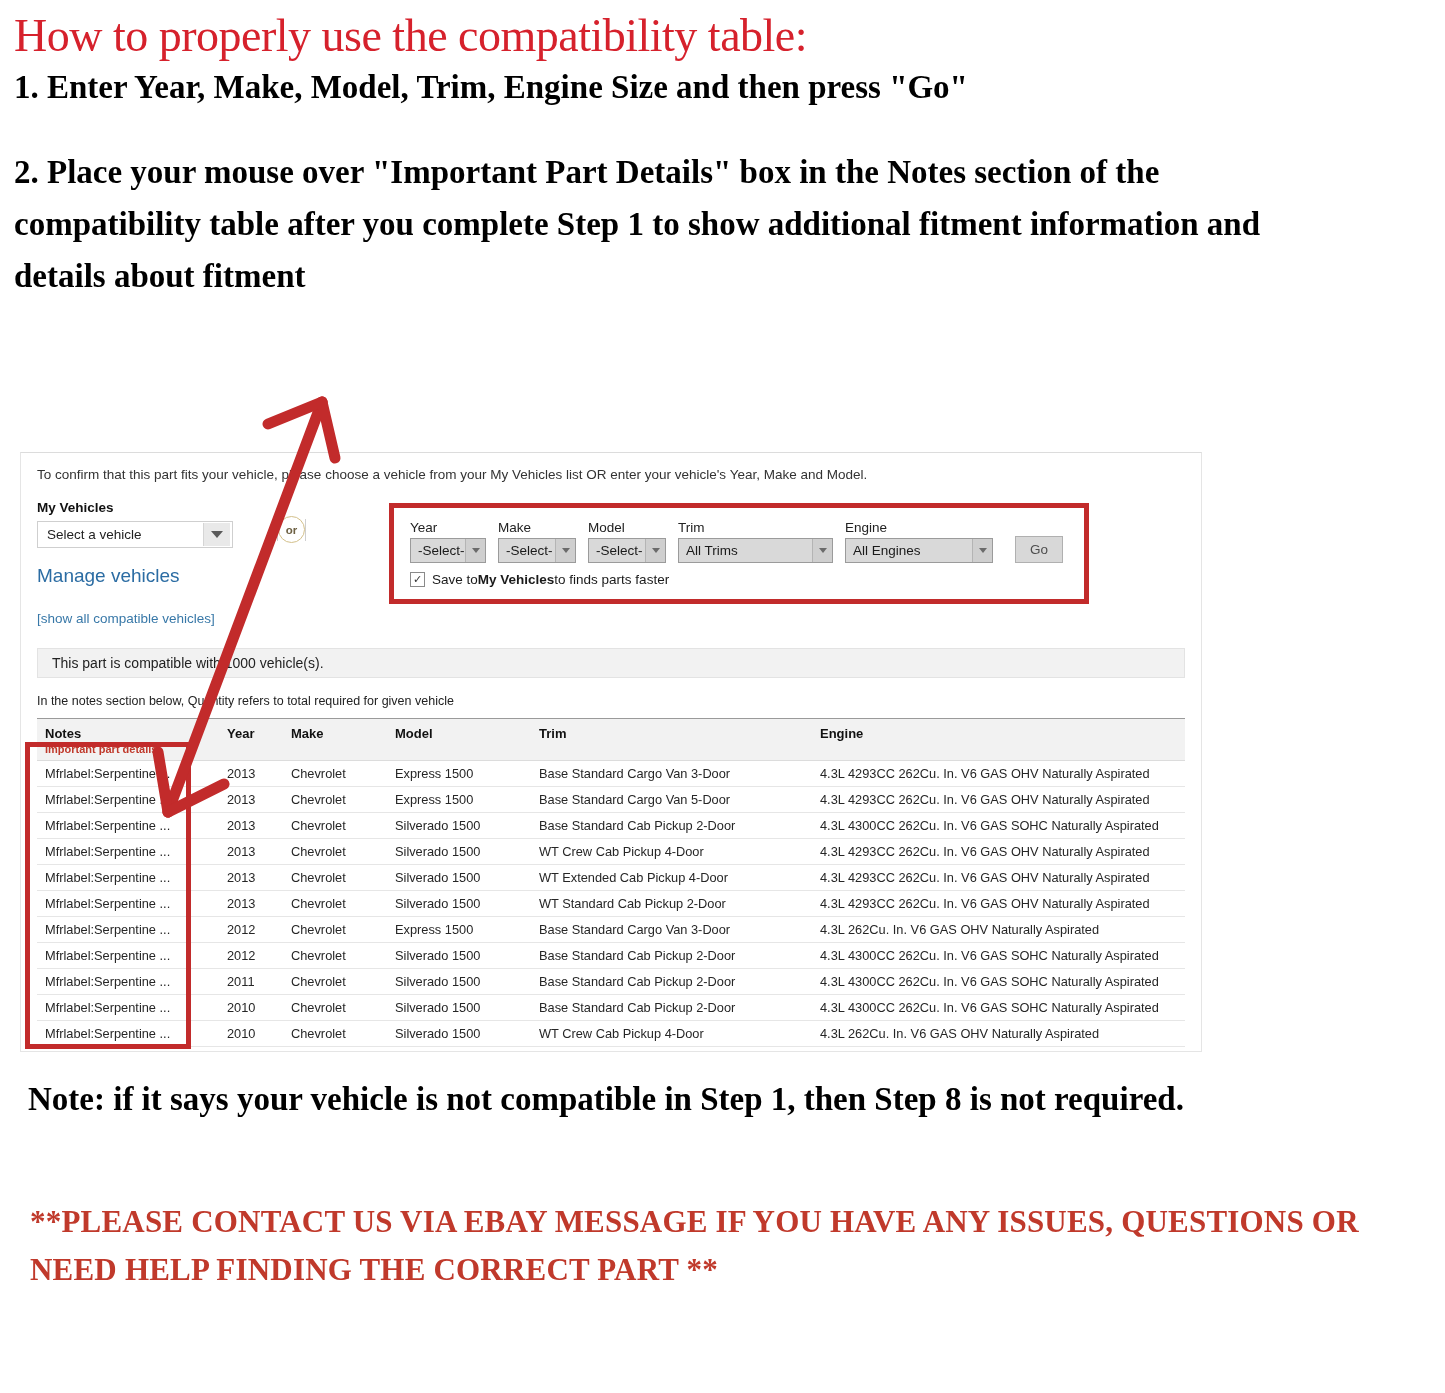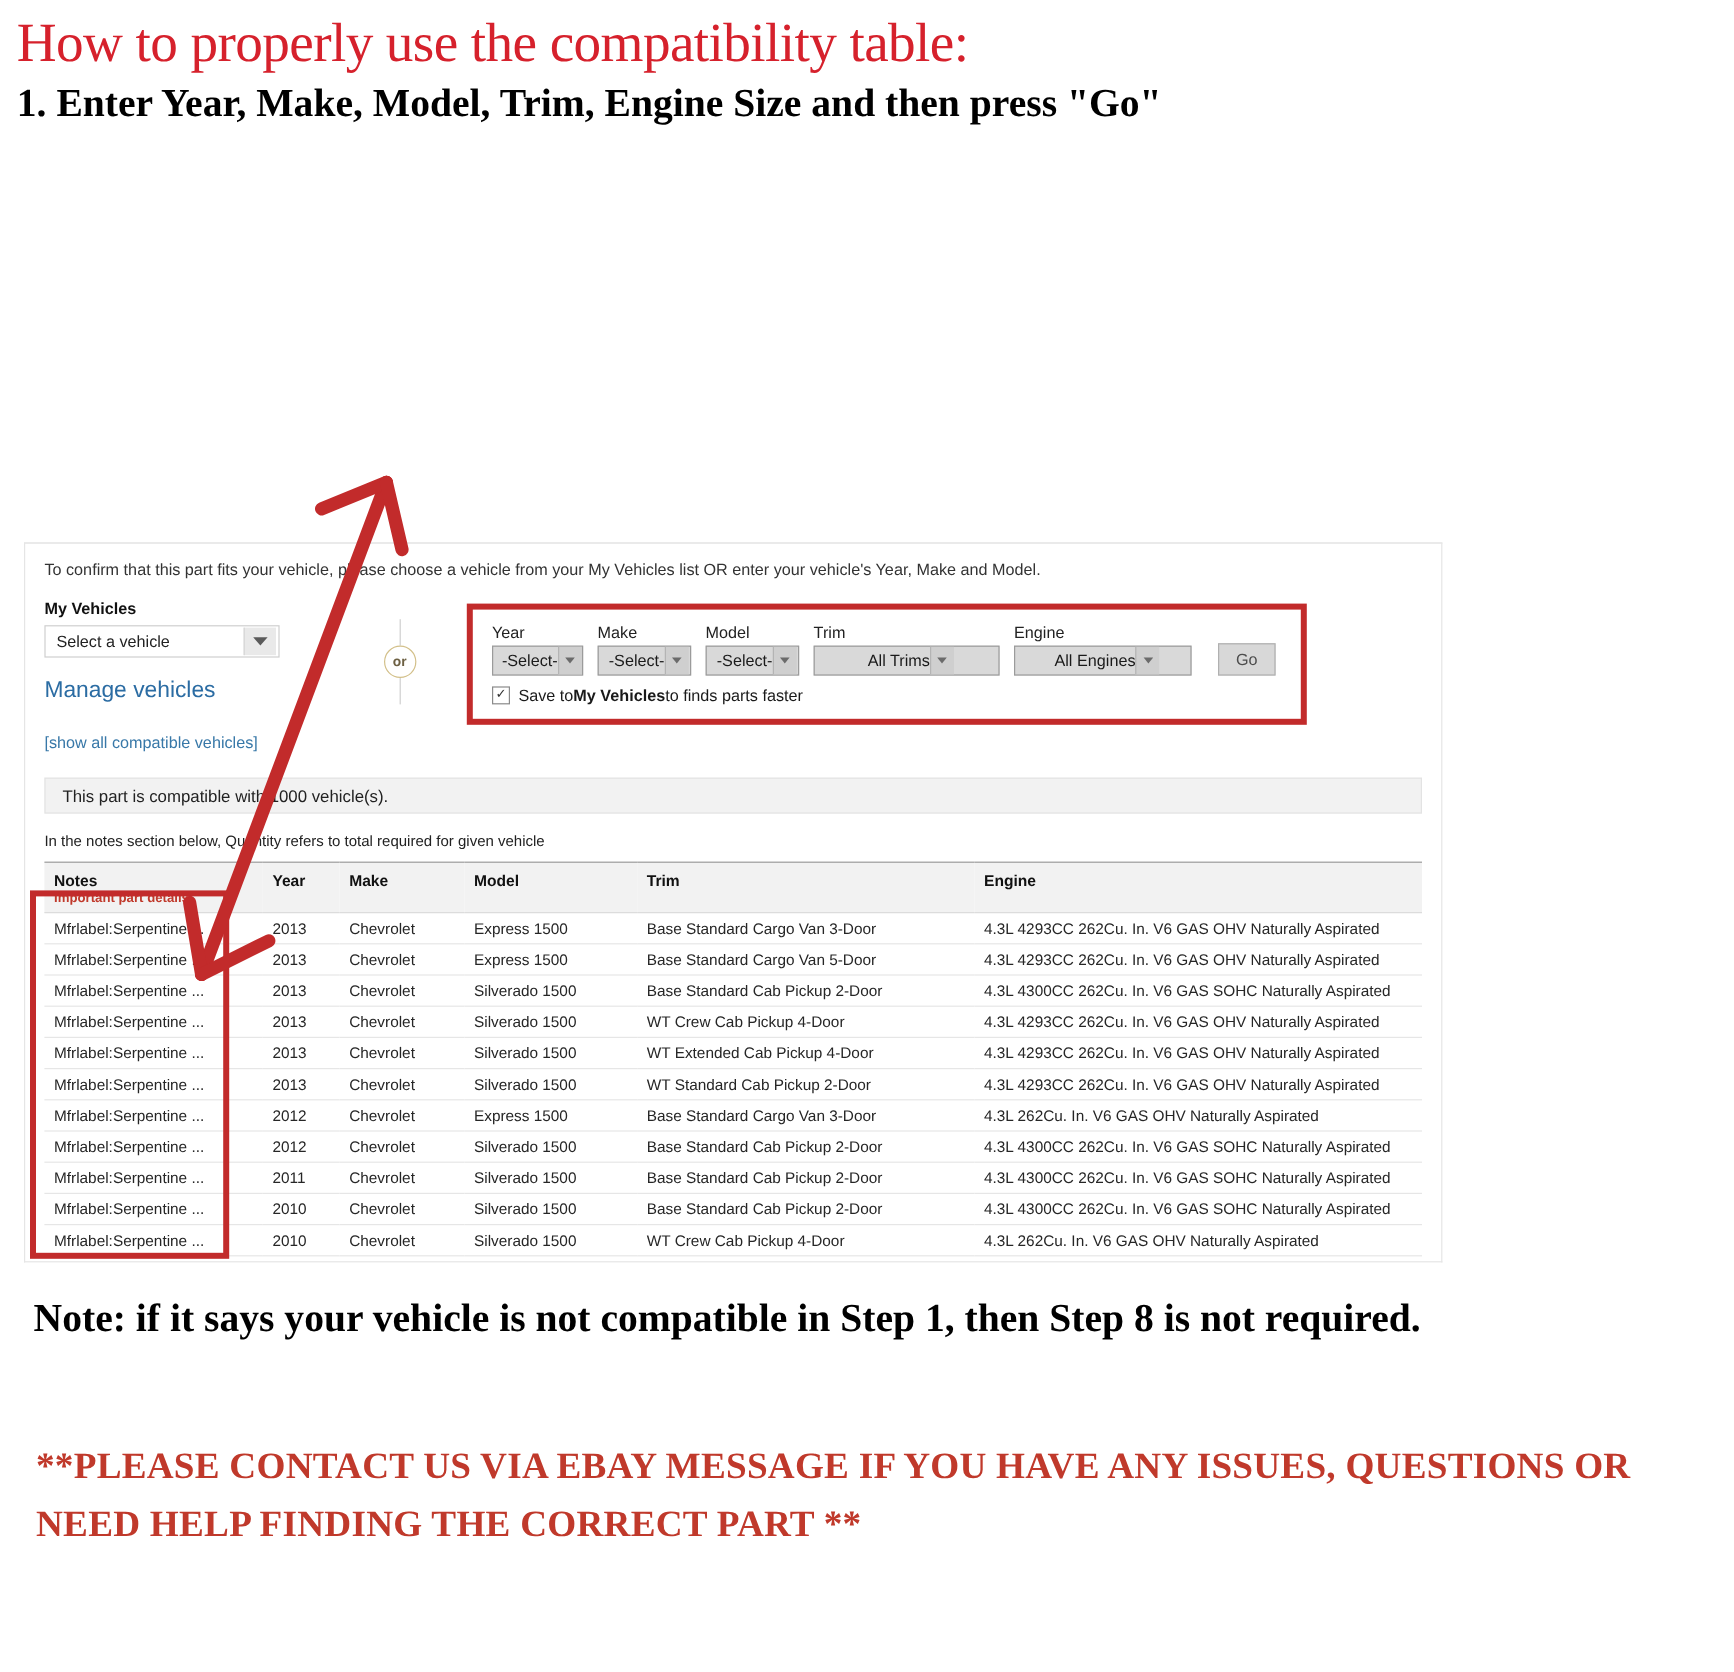--- a/index.html
+++ b/index.html
@@ -82,21 +82,21 @@
   .veh-caret{
     width:26px;height:23px;background:#e9e9e9;border-left:1px solid #d5d5d5;
     display:flex;align-items:center;justify-content:center;
   }
   .caret-tri{width:0;height:0;border-left:6px solid transparent;border-right:6px solid transparent;border-top:7px solid #5a5a5a;}
   .manage-link{ font-size:19px;color:#2b6ca3;margin-top:17px;}
   .showall-link{ font-size:13.5px;color:#3878a8;margin-top:24px;}
 
   
   .or-wrap{
-    width:112px;display:flex;flex-direction:column;align-items:center;
+    width:112px;display:flex;flex-direction:row;align-items:center;
     margin-top:16px;
   }
   .or-line{width:1px;height:22px;background:#cfcfcf;}
   .or-circle{
     width:25px;height:25px;border-radius:50%;
     border:1.5px solid #d3c08a;background:#fff;
     display:flex;align-items:center;justify-content:center;
     font-size:11.5px;font-weight:bold;color:#6d6043;
   }
 
@@ -106,21 +106,21 @@
     border:5px solid #c22b2b;
     padding:12px 14px 12px 16px;
     box-sizing:border-box;
     width:700px;
     margin-top:3px;
   }
   .finder-fields{ display:flex; align-items:flex-end; gap:12px;}
   .field-label{font-size:13.5px;color:#222;margin-bottom:3px;}
   .sel{
     height:25px;border:1px solid #9b9b9b;background:#d9d9d9;
-    display:flex;align-items:center;justify-content:center;
+    display:flex;align-items:center;justify-content:space-between;
     box-sizing:border-box;font-size:13.5px;color:#1a1a1a;
     padding-left:7px;
   }
   .sel .ar{
     width:19px;height:23px;background:#cfcfcf;border-left:1px solid #b4b4b4;
     display:flex;align-items:center;justify-content:center;
   }
   .ar-tri{width:0;height:0;border-left:4px solid transparent;border-right:4px solid transparent;border-top:5px solid #6b6b6b;}
   .w-year{width:76px;}
   .w-make{width:78px;}
@@ -191,20 +191,21 @@
     font-family:"Liberation Serif", serif;font-weight:bold;color:#c0392b;
     font-size:31px;line-height:1.55;letter-spacing:0.2px;
   }
 </style>
 </head>
 <body>
 
 <div class="instructions">
   <div class="hdr-red">How to properly use the compatibility table:</div>
   <div class="step-line">1. Enter Year, Make, Model, Trim, Engine Size and then press "Go"</div>
+  <div class="step-2">2. Place your mouse over "Important Part Details" box in the Notes section of the compatibility table after you complete Step 1 to show additional fitment information and details about fitment</div>
 </div>
 
 <div class="panel">
   <div class="panel-inner">
     <div class="panel-sub">To confirm that this part fits your vehicle, please choose a vehicle from your My Vehicles list OR enter your vehicle's Year, Make and Model.</div>
 
     <div class="chooser">
 
       <div class="myveh">
         <div class="myveh-label">My Vehicles</div>

